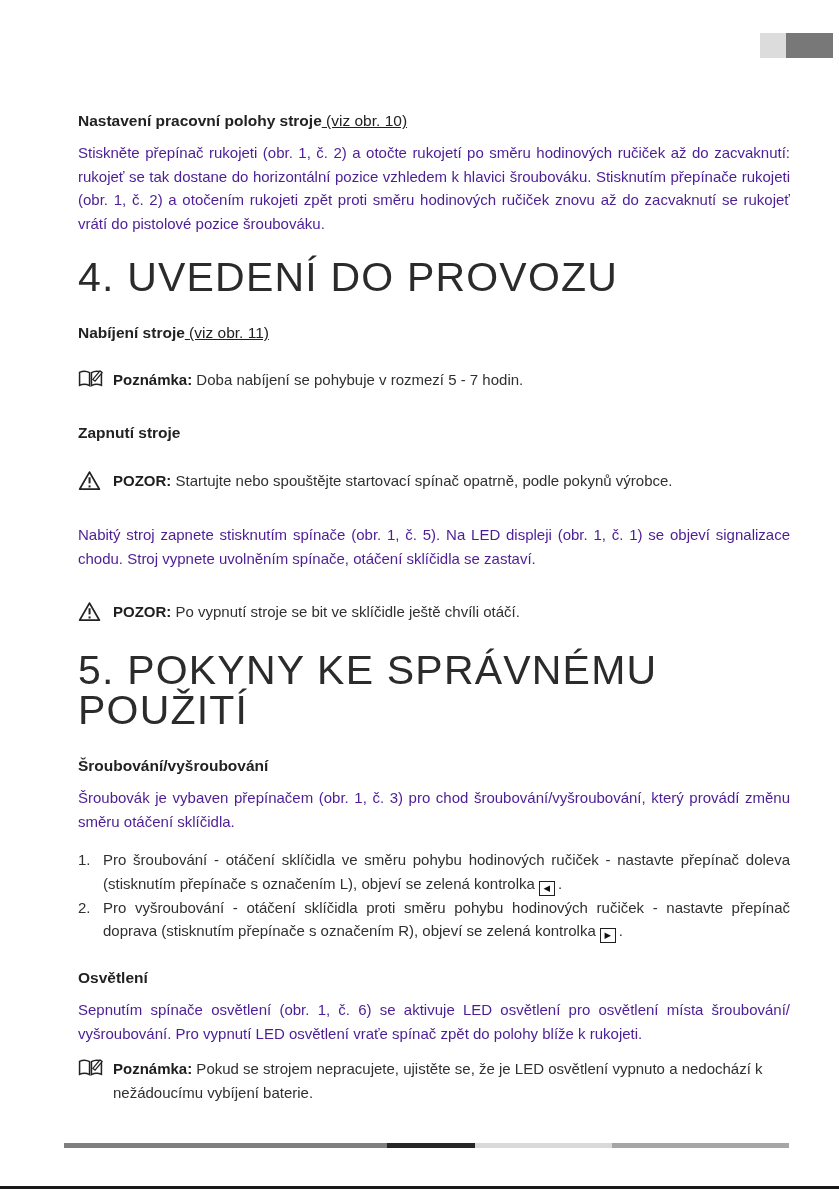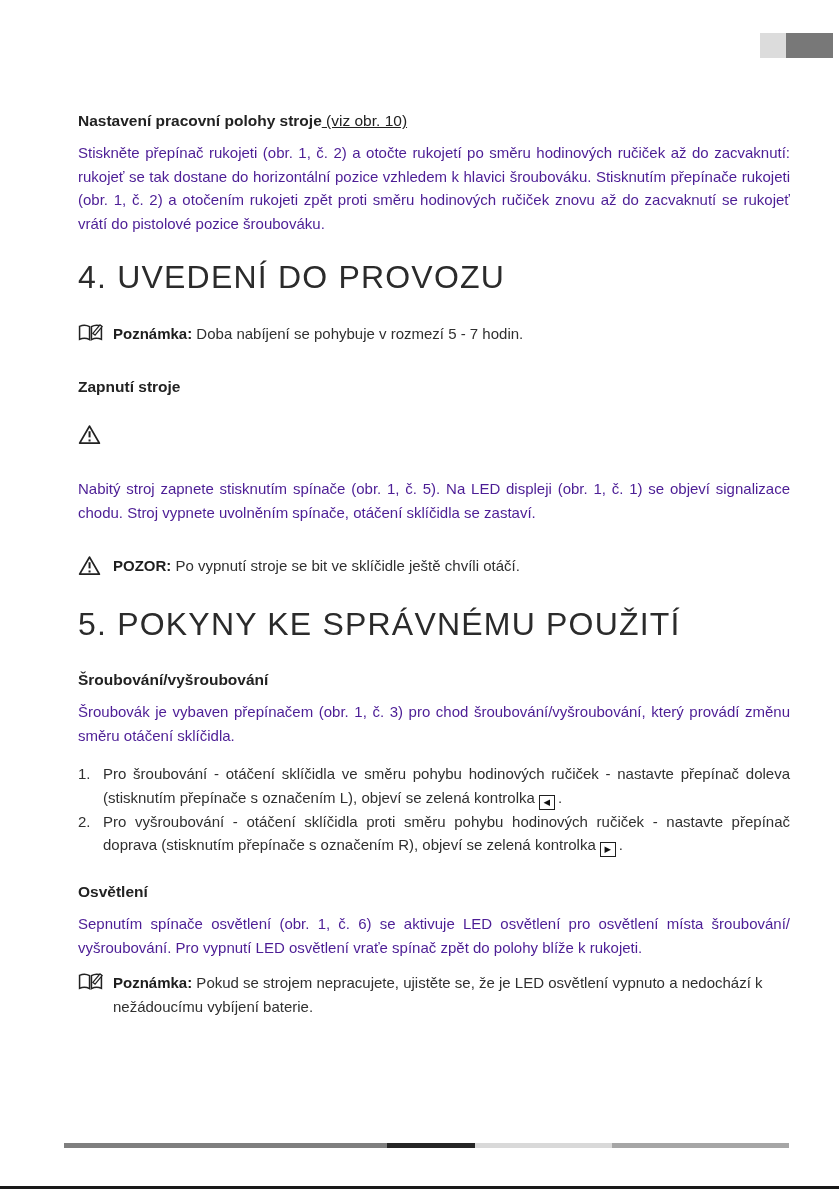--- a/index.html
+++ b/index.html
@@ -11,21 +11,21 @@
   .page{position:absolute;inset:0;}
   
   .header-tab{position:absolute;top:33px;height:25px;}
   .header-tab.light{left:760px;width:26px;}
   .header-tab.dark{left:786px;width:47px;}
   
   .content{position:absolute;left:78px;top:110px;width:712px;}
   .sec-h{font-size:15.5px;font-weight:bold;margin:0;line-height:22px;color:#222;}
   .sec-h .note-part{font-weight:normal;text-decoration:underline;}
   .para{font-size:15px;line-height:23.5px;text-align:justify;margin:9px 0 0;color:#4c1d95;}
-  .chapter{font-size:32px;font-weight:400;letter-spacing:1.2px;line-height:40px;margin:22px 0 25px;color:#2b2b2b;}
+  .chapter{font-size:41px;font-weight:400;letter-spacing:1.2px;line-height:40px;margin:22px 0 25px;color:#2b2b2b;}
   .iconrow{display:flex;align-items:flex-start;margin-top:24px;}
   .iconrow .icn{flex:0 0 26px;margin-right:9px;padding-top:1px;}
   .iconrow .txt{flex:1;font-size:15px;line-height:23.5px;text-align:left;color:#303030;}
   .iconrow .lbl{font-weight:bold;color:#1e1e1e;}
   .mt30{margin-top:30px;}
   .mt28{margin-top:28px;}
   .mt25{margin-top:25px;}
   .mt24{margin-top:24px;}
   .mt18{margin-top:12px;}
   .list{margin-top:15px;}
@@ -52,20 +52,21 @@
   <div class="header-tab light" style="background-color: rgb(220, 220, 220);"></div>
   <div class="header-tab dark" style="background-color: rgb(120, 120, 120);"></div>
 
   <div class="content">
 
     <h3 class="sec-h"><span>Nastavení pracovní polohy stroje</span><span class="note-part"> (viz obr. 10)</span></h3>
     <p class="para">Stiskněte přepínač rukojeti (obr. 1, č. 2) a otočte rukojetí po směru hodinových ručiček až do zacvaknutí: rukojeť se tak dostane do horizontální pozice vzhledem k hlavici šroubováku. Stisknutím přepínače rukojeti (obr. 1, č. 2) a otočením rukojeti zpět proti směru hodinových ručiček znovu až do zacvaknutí se rukojeť vrátí do pistolové pozice šroubováku.</p>
 
     <h1 class="chapter">4. UVEDENÍ DO PROVOZU</h1>
 
+    <h3 class="sec-h"><span>Nabíjení stroje</span><span class="note-part"> (viz obr. 11)</span></h3>
 
     <div class="iconrow">
       <span class="icn">
         <svg width="25" height="19" viewBox="0 0 26 20">
           <path d="M1.5 3.5 C5 1.8 8.5 1.8 12 3.8 L12 17.5 C8.5 15.6 5 15.6 1.5 17.2 Z" fill="none" stroke="#222" stroke-width="1.6"></path>
           <path d="M24.5 3.5 C21 1.8 17.5 1.8 14 3.8 L14 17.5 C17.5 15.6 21 15.6 24.5 17.2 Z" fill="none" stroke="#222" stroke-width="1.6"></path>
           <path d="M15.5 11 L23 2 L25.2 3.8 L17.8 12.7 Z" fill="#ffffff" stroke="#222" stroke-width="1.3"></path>
         </svg>
       </span>
       <div class="txt"><span class="lbl">Poznámka:</span><span> Doba nabíjení se pohybuje v rozmezí 5 - 7 hodin.</span></div>
@@ -74,20 +75,21 @@
     <h3 class="sec-h mt30"><span>Zapnutí stroje</span></h3>
 
     <div class="iconrow mt25">
       <span class="icn">
         <svg width="23" height="21" viewBox="0 0 24 22">
           <path d="M12 2.2 L22.3 20 L1.7 20 Z" fill="none" stroke="#222" stroke-width="1.9" stroke-linejoin="round"></path>
           <rect x="11" y="7.6" width="2.1" height="6.4" fill="#222"></rect>
           <rect x="11" y="16.2" width="2.1" height="2.1" fill="#222"></rect>
         </svg>
       </span>
+      <div class="txt"><span class="lbl">POZOR:</span><span> Startujte nebo spouštějte startovací spínač opatrně, podle pokynů výrobce.</span></div>
     </div>
 
     <p class="para mt28">Nabitý stroj zapnete stisknutím spínače (obr. 1, č. 5). Na LED displeji (obr. 1, č. 1) se objeví signalizace chodu. Stroj vypnete uvolněním spínače, otáčení sklíčidla se zastaví.</p>
 
     <div class="iconrow mt30">
       <span class="icn">
         <svg width="23" height="21" viewBox="0 0 24 22">
           <path d="M12 2.2 L22.3 20 L1.7 20 Z" fill="none" stroke="#222" stroke-width="1.9" stroke-linejoin="round"></path>
           <rect x="11" y="7.6" width="2.1" height="6.4" fill="#222"></rect>
           <rect x="11" y="16.2" width="2.1" height="2.1" fill="#222"></rect>

